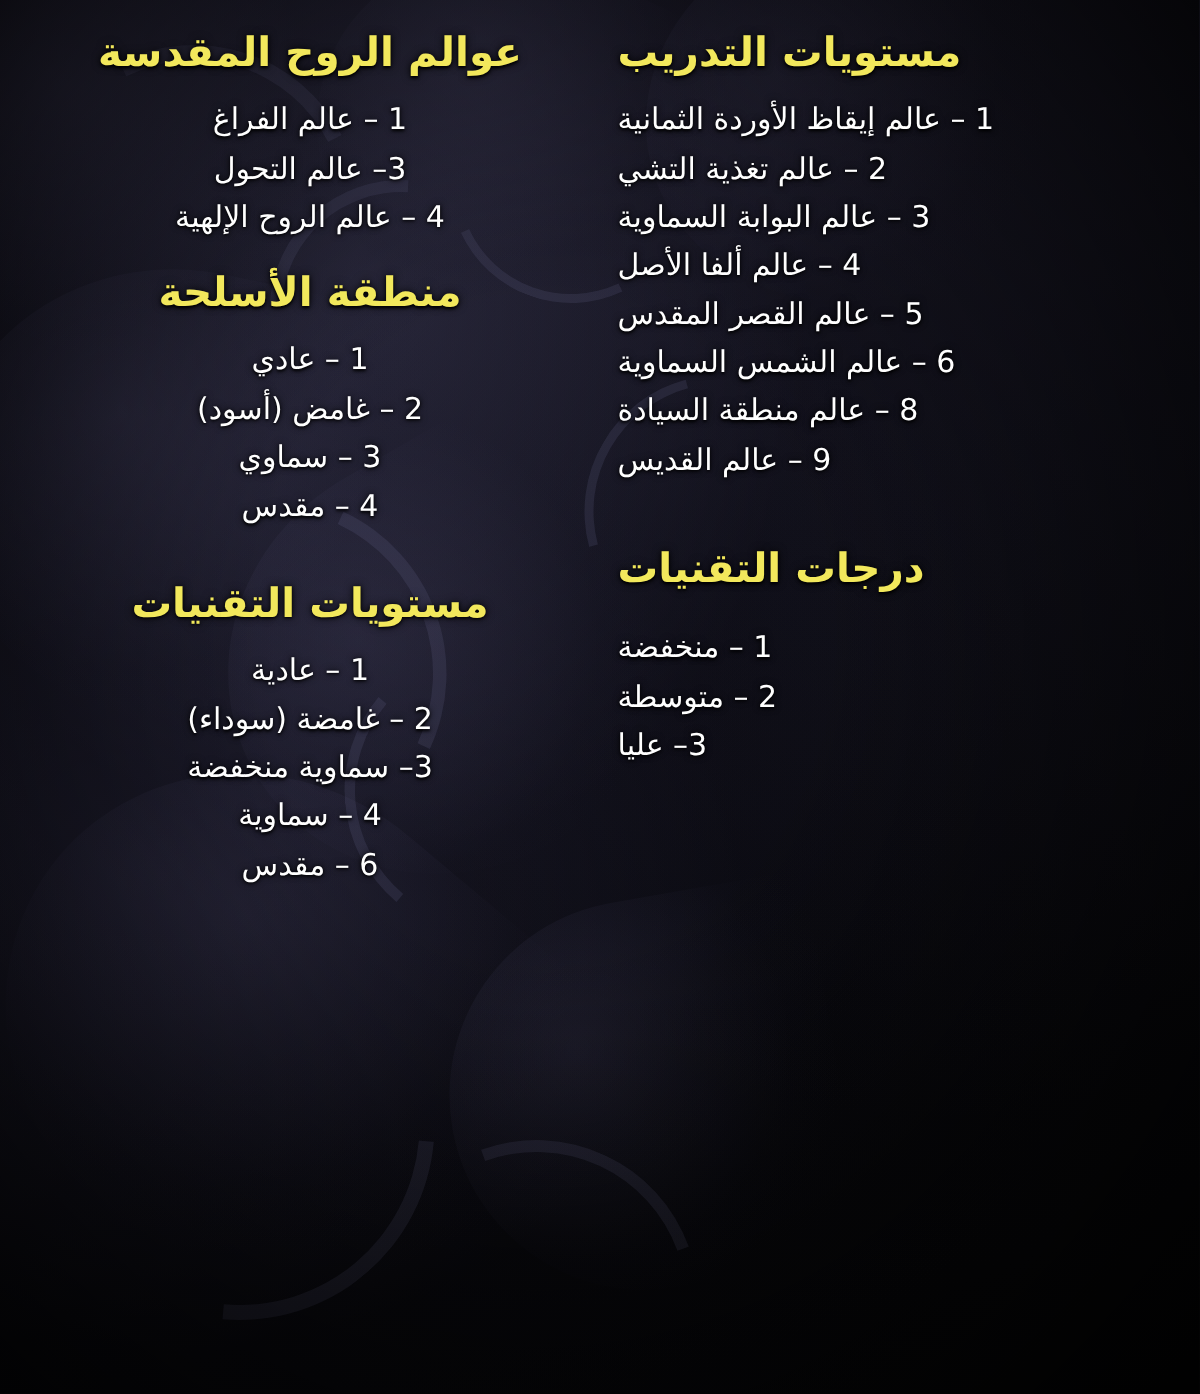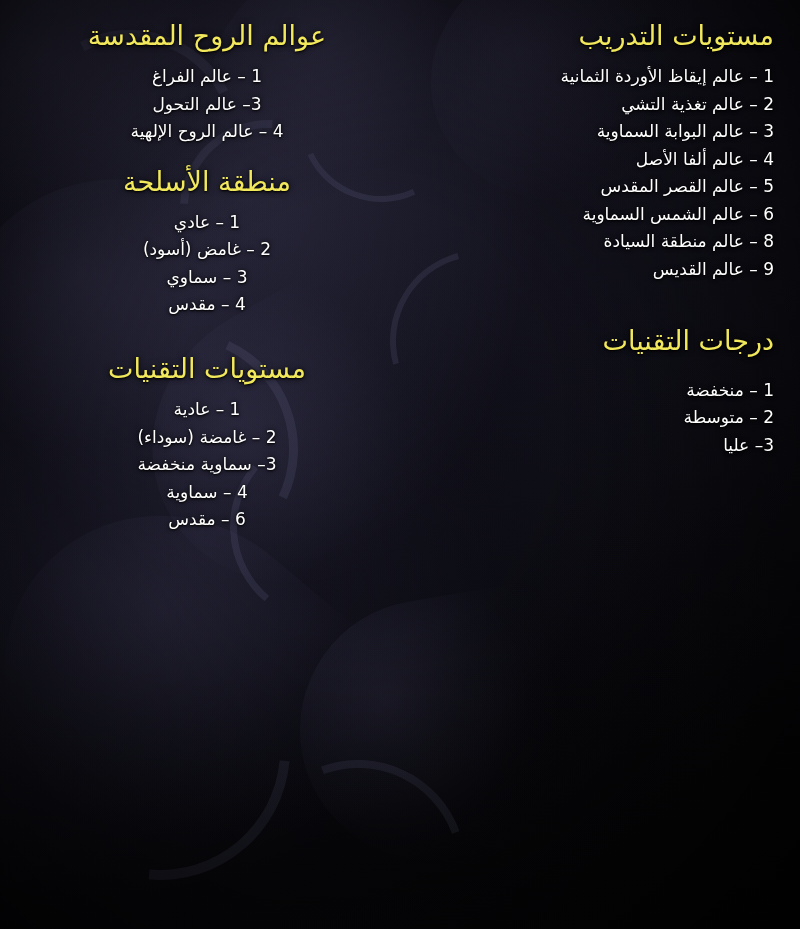--- a/index.html
+++ b/index.html
@@ -56,38 +56,38 @@
     flex-direction: row;
     box-sizing: border-box;
     padding: 10px 14px 0 14px;
   }
 
   .column {
     flex: 1 1 50%;
     box-sizing: border-box;
     padding: 0 12px;
   }
-  .column.right { text-align: right; }
+  .column.right { text-align: left; }
   .column.left  { text-align: center; }
 
   .section { margin-bottom: 16px; }
 
   .section-title {
     color: #f2e85c;
     font-size: 27px;
-    font-weight: normal;
+    font-weight: bold;
     line-height: 1.45;
     margin: 6px 0 8px 0;
     text-shadow: 0 0 6px rgba(0,0,0,0.9), 0 1px 2px rgba(0,0,0,0.95);
     letter-spacing: 0px;
   }
 
   .item {
     color: #ffffff;
-    font-size: 17px;
+    font-size: 20px;
     line-height: 1.62;
     text-shadow: 0 0 5px rgba(0,0,0,0.95), 0 1px 2px rgba(0,0,0,0.9);
     white-space: nowrap;
   }
   .spacer-md { height: 16px; }
   .spacer-sm { height: 8px; }
 </style>
 </head>
 <body>
 

